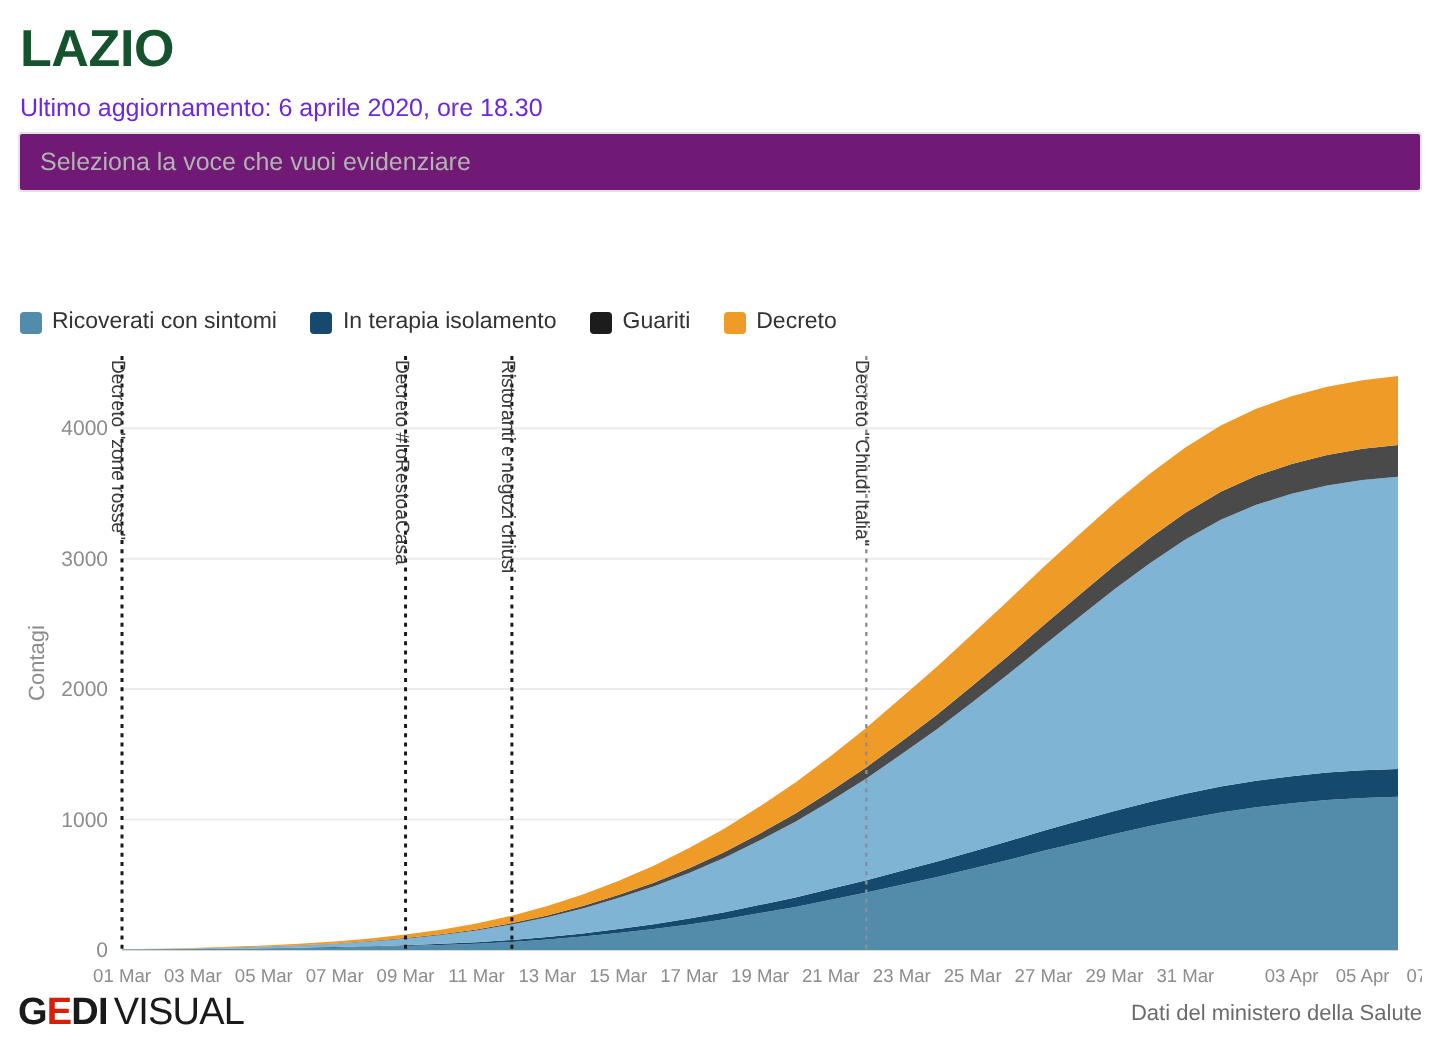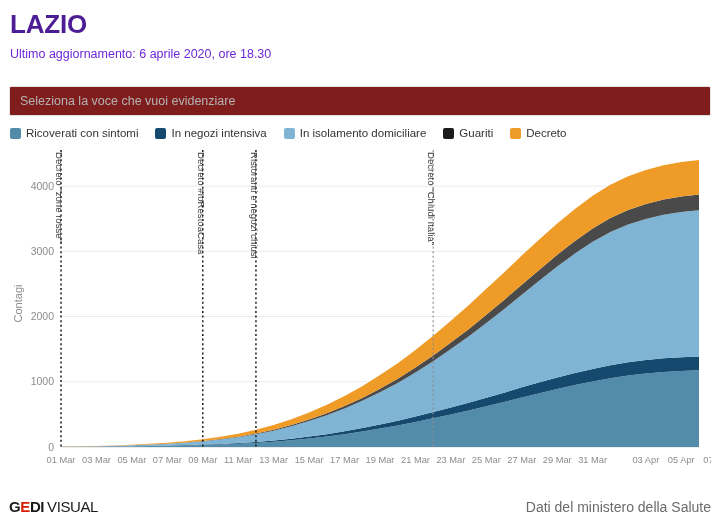--- a/index.html
+++ b/index.html
@@ -17,38 +17,38 @@
     height: 522px;
     position: relative;
     padding: 0 9px;
   }
 
   
   .page-title {
     font-size: 26px;
     font-weight: bold;
     letter-spacing: -0.2px;
-    color: #4c1d95;
+    color: #14532d;
     margin: 9px 0 0 1px;
     line-height: 30px;
   }
   .update-line {
     font-size: 12.5px;
     color: #6d28d9;
     margin: 8px 0 0 1px;
     line-height: 15px;
   }
 
   
   .select-box {
-    margin-top: 24px;
+    margin-top: 4px;
     height: 30px;
     border: 1px solid #e2e2e2;
     border-radius: 2px;
-    background: #7f1d1d;
+    background: #701a75;
     display: flex;
     align-items: center;
     padding: 0 10px;
     width: 702px;
   }
   .select-box .ph {
     font-size: 12.5px;
     color: #b3b3b3;
   }
 
@@ -57,20 +57,21 @@
     margin-top: 11px;
     display: flex;
     align-items: center;
     gap: 17px;
     padding-left: 1px;
   }
   .legend-item {
     display: flex;
     align-items: flex-end;
     gap: 5px;
+    margin-top: 48px;
   }
   .legend-swatch {
     width: 11px;
     height: 11px;
     border-radius: 2px;
     flex: 0 0 auto;
   }
   .legend-label {
     font-size: 11.5px;
     color: #333333;
@@ -100,31 +101,31 @@
     position: absolute;
     left: 9px;
     right: 9px;
     bottom: 9px;
     height: 30px;
     display: flex;
     align-items: center;
     justify-content: space-between;
   }
   .logo {
-    font-size: 15px;
+    font-size: 19px;
     line-height: 20px;
     letter-spacing: -0.4px;
     white-space: nowrap;
   }
   .logo .g  { font-weight: bold; color: #1a1a1a; }
   .logo .e  { font-weight: bold; color: #d81e05; }
   .logo .di { font-weight: bold; color: #1a1a1a; }
   .logo .visual { font-weight: normal; color: #1a1a1a; margin-left: 3px; }
   .credit {
-    font-size: 14px;
+    font-size: 11px;
     color: #6b6b6b;
     white-space: nowrap;
   }
 </style>
 </head>
 <body>
 
 <div id="app">
 
   <h1 class="page-title">LAZIO</h1>
@@ -135,25 +136,21 @@
     <span class="ph">Seleziona la voce che vuoi evidenziare</span>
   </div>
 
   <div class="legend" id="legend">
       <div class="legend-item">
         <span class="legend-swatch" style="background: rgb(83, 140, 171);"></span>
         <span class="legend-label">Ricoverati con sintomi</span>
       </div>
       <div class="legend-item">
         <span class="legend-swatch" style="background: rgb(21, 74, 110);"></span>
-        <span class="legend-label">In negozi intensiva</span>
-      </div>
-      <div class="legend-item">
-        <span class="legend-swatch" style="background: rgb(127, 180, 212);"></span>
-        <span class="legend-label">In isolamento domiciliare</span>
+        <span class="legend-label">In terapia isolamento</span>
       </div>
       <div class="legend-item">
         <span class="legend-swatch" style="background: rgb(28, 28, 28);"></span>
         <span class="legend-label">Guariti</span>
       </div>
       <div class="legend-item">
         <span class="legend-swatch" style="background: rgb(239, 155, 39);"></span>
         <span class="legend-label">Decreto</span>
       </div>
     </div>

